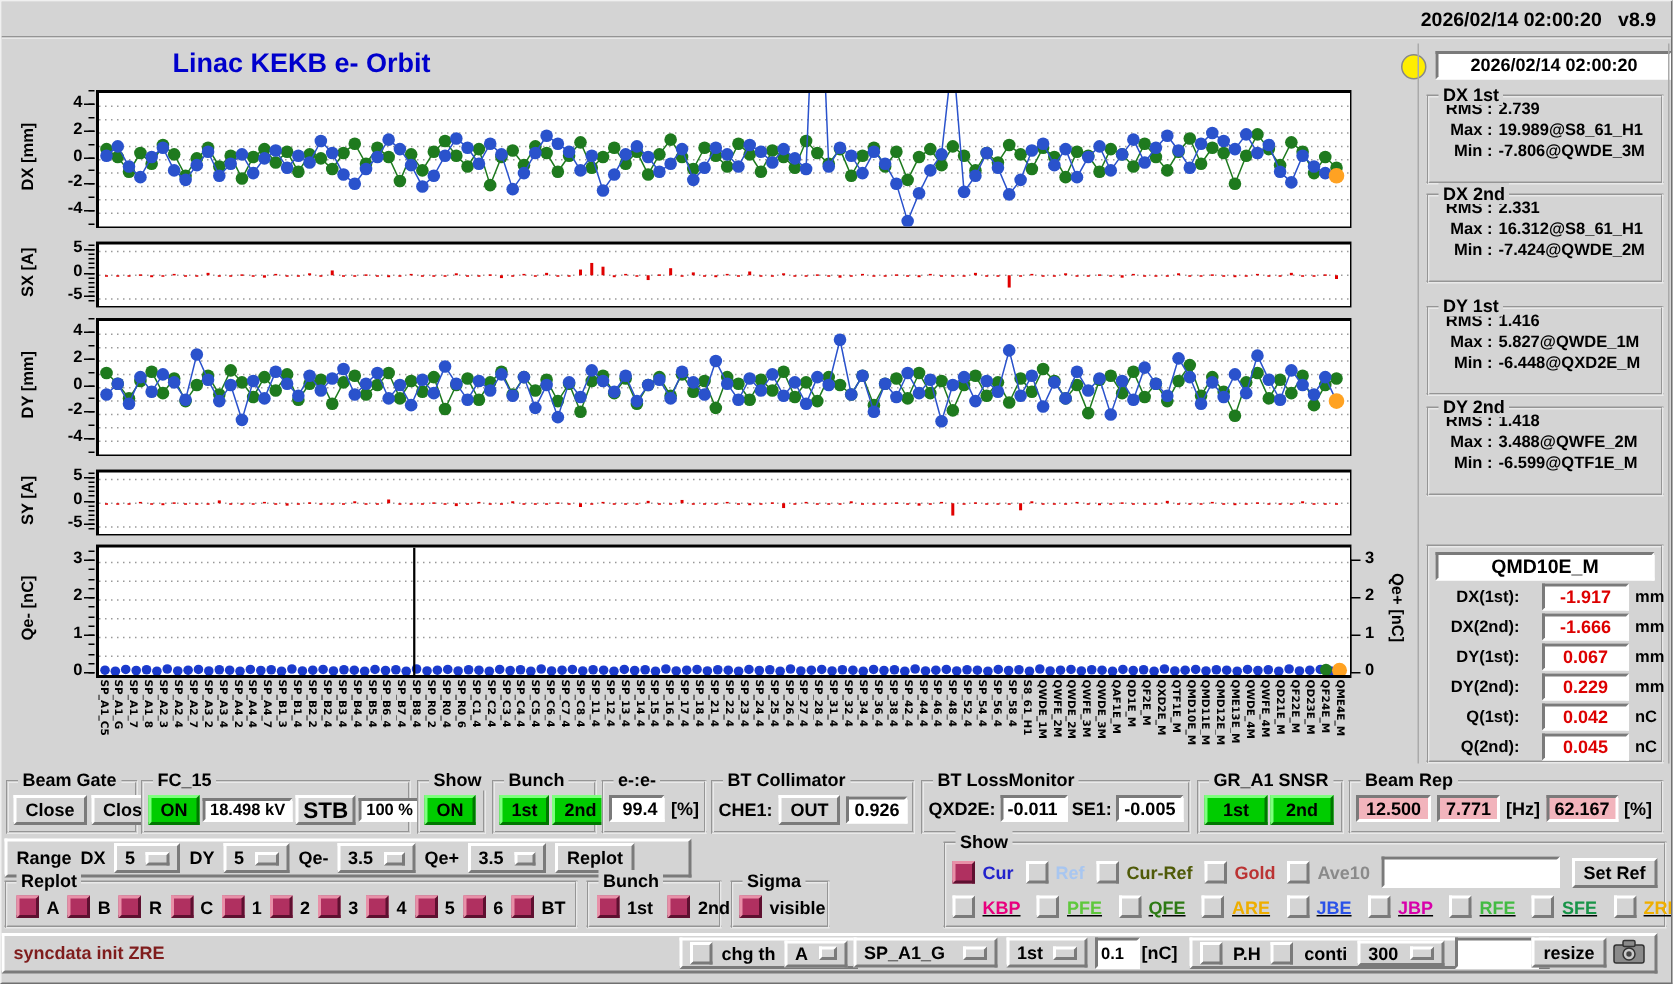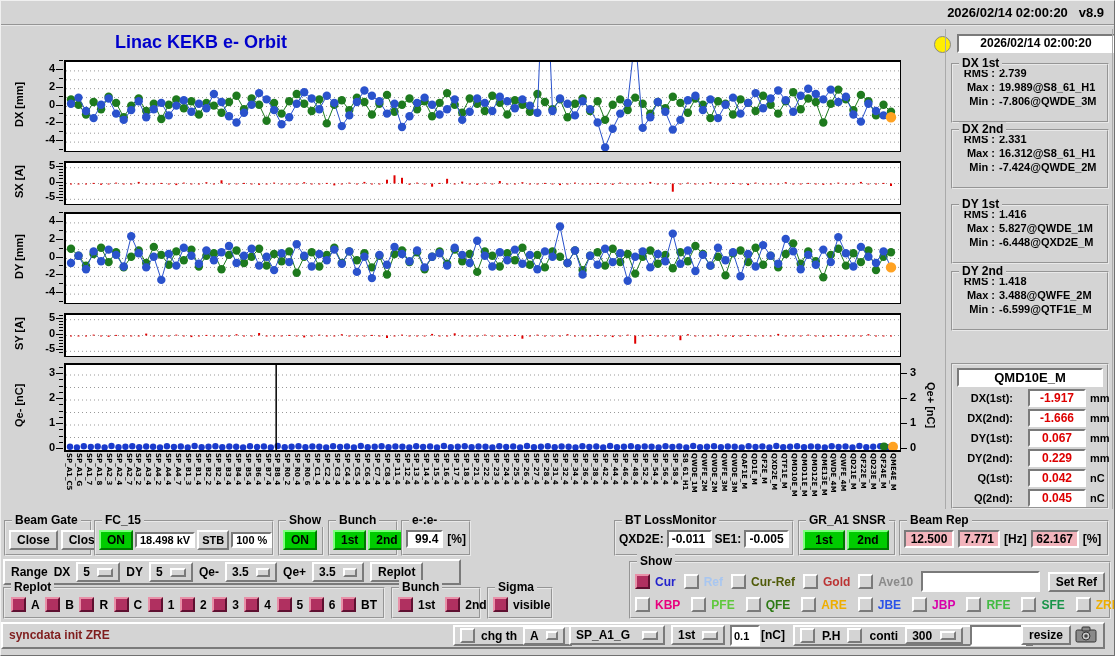--- a/index.html
+++ b/index.html
@@ -213,21 +213,21 @@
       <span class="btn">Close</span>
       <span class="btn">Close</span>
     </div>
   </div>
 
   <div class="gframe" style="left:93px;top:519px;width:180px;height:36px;">
     <span class="gtitle">FC_15</span>
     <div class="frow" style="gap:2px;">
       <span class="btn green">ON</span>
       <span class="fieldw" style="font-size:11px;">18.498 kV</span>
-      <span class="btn" style="padding:0 3px;font-size:11px;">STB</span>
+      <span class="btn" style="padding:0 3px;font-size:15px;">STB</span>
       <span class="fieldw" style="font-size:11px;">100 %</span>
     </div>
   </div>
 
   <div class="gframe" style="left:277px;top:519px;width:46px;height:36px;">
     <span class="gtitle">Show</span>
     <div class="frow">
         <span class="btn green" style="width:34px;">ON</span>
       </div>
   </div>
@@ -241,20 +241,28 @@
   </div>
 
   <div class="gframe" style="left:400px;top:519px;width:70px;height:36px;">
     <span class="gtitle">e-:e-</span>
     <div class="frow" style="gap:4px;">
       <span class="fieldw" style="width:32px;text-align:right;">99.4</span>
       <span class="flabel">[%]</span>
     </div>
   </div>
 
+  <div class="gframe" style="left:473px;top:519px;width:136px;height:36px;">
+    <span class="gtitle">BT Collimator</span>
+    <div class="frow" style="gap:4px;">
+      <span class="flabel">CHE1:</span>
+      <span class="btn" style="width:42px;">OUT</span>
+      <span class="fieldw" style="width:36px;text-align:center;">0.926</span>
+    </div>
+  </div>
 
   <div class="gframe" style="left:613px;top:519px;width:180px;height:36px;">
     <span class="gtitle">BT LossMonitor</span>
     <div class="frow" style="gap:3px;">
       <span class="flabel">QXD2E:</span>
       <span class="fieldw" style="width:38px;text-align:left;">-0.011</span>
       <span class="flabel">SE1:</span>
       <span class="fieldw" style="width:38px;text-align:center;">-0.005</span>
     </div>
   </div>
@@ -396,21 +404,21 @@
             <span class="cblabel" style="color: rgb(187, 51, 51);">Gold</span>
           </span>
           <span class="cbitem">
             <span class="cb"></span>
             <span class="cblabel" style="color: rgb(138, 138, 138);">Ave10</span>
           </span>
         </span>
       <input class="tinput" style="flex: 1 1 0%; min-width: 90px;" value="">
       <span class="btn">Set Ref</span>
     </div>
-    <div id="show-r2-items" style="display:flex;align-items:center;gap:11px;padding:5px 4px 0 4px;">
+    <div id="show-r2-items" style="display:flex;align-items:center;gap:11px;padding:5px 4px 0 4px;text-decoration:underline;">
         <span class="cbitem">
           <span class="cb"></span>
           <span class="cblabel" style="color: rgb(232, 0, 126);">KBP</span>
         </span>
         <span class="cbitem">
           <span class="cb"></span>
           <span class="cblabel" style="color: rgb(95, 200, 60);">PFE</span>
         </span>
         <span class="cbitem">
           <span class="cb"></span>

